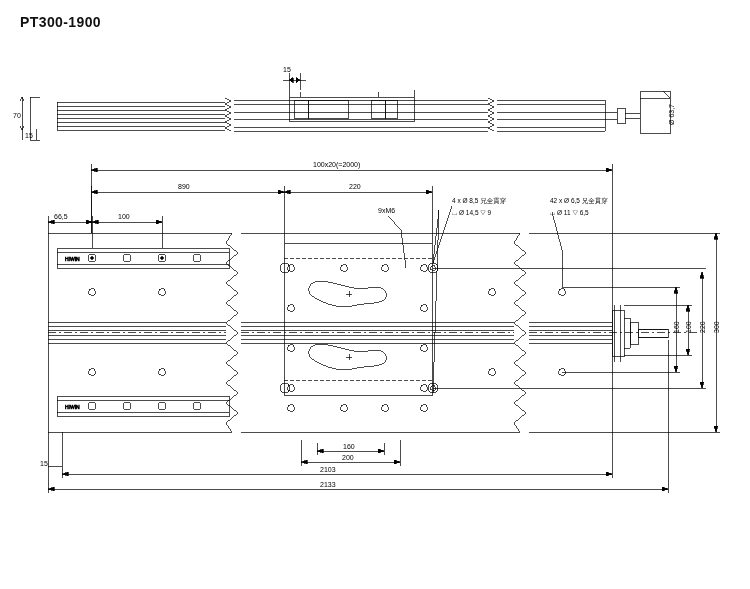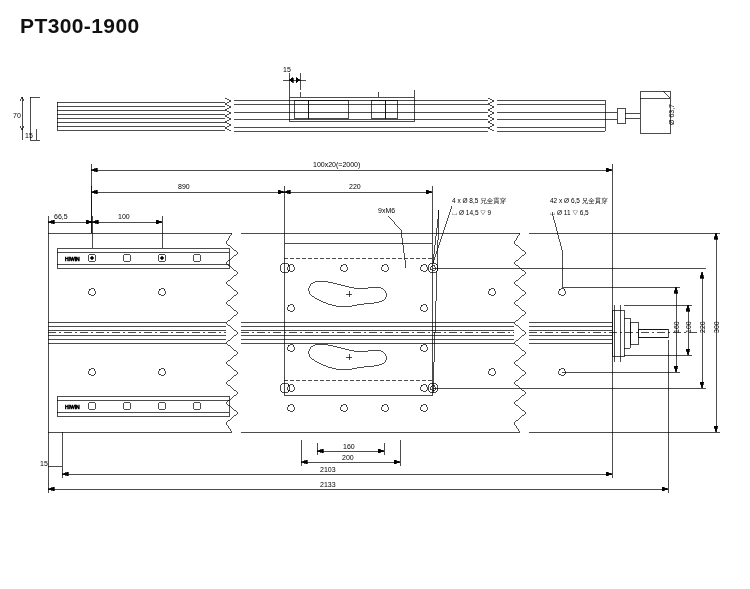--- a/index.html
+++ b/index.html
@@ -12,21 +12,21 @@
     height: 589px;
     font-family: "Liberation Sans", sans-serif;
     color: #000000;
     position: relative;
     overflow: hidden;
   }
   #page-title {
     position: absolute;
     left: 20px;
     top: 14px;
-    font-size: 21px;
+    font-size: 14px;
     font-weight: bold;
     letter-spacing: 0.4px;
     color: #111111;
   }
   .drawing {
     position: absolute;
     left: 0;
     top: 0;
     width: 750px;
     height: 589px;

